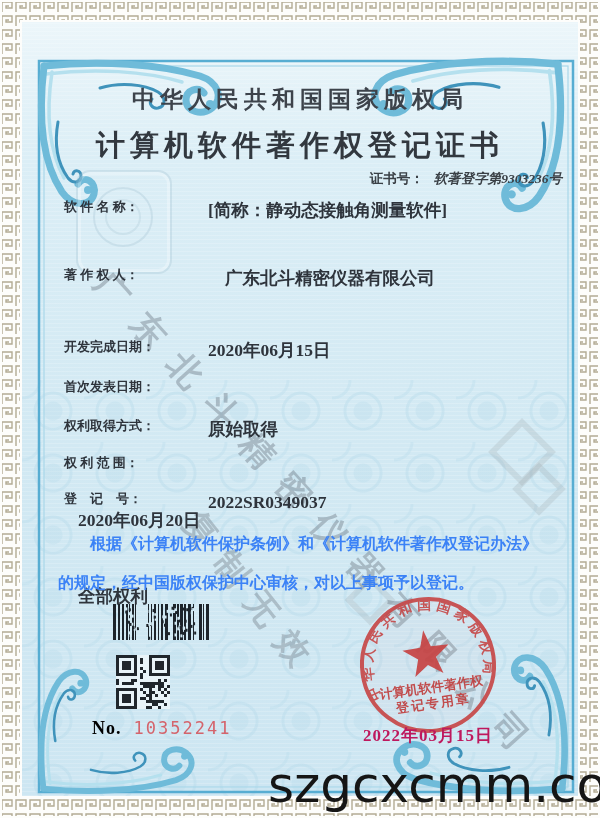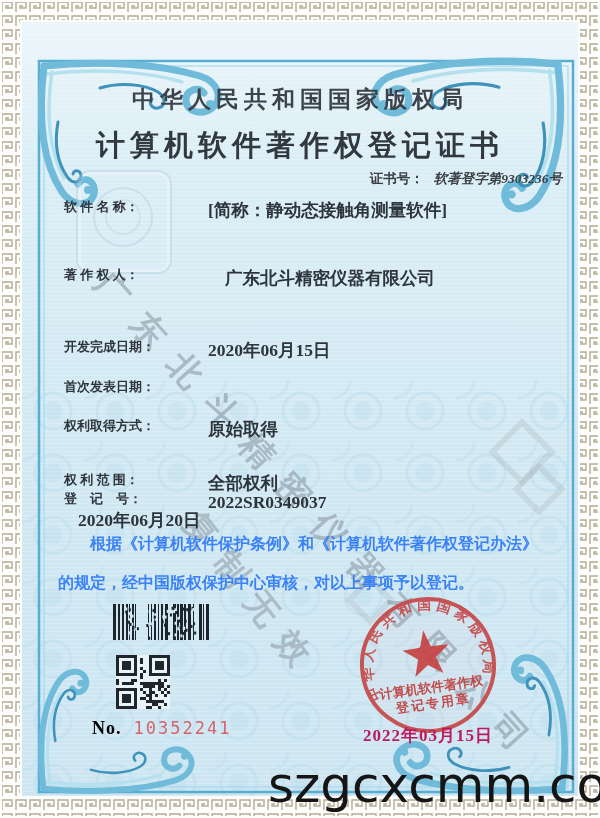--- a/index.html
+++ b/index.html
@@ -137,21 +137,21 @@
     <span class="fvalue">2020年06月15日</span>
   </div>
   <div class="row" style="top:378px;flex-direction:column;">
     <span class="flabel">首次发表日期：</span>
     <span class="fvalue">2020年06月20日</span>
   </div>
   <div class="row" style="top:417px;">
     <span class="flabel">权利取得方式：</span>
     <span class="fvalue">原始取得</span>
   </div>
-  <div class="row" style="top:471px;">
+  <div class="row" style="top:454px;flex-direction:column;">
     <span class="flabel">权 利 范 围：</span>
     <span class="fvalue">全部权利</span>
   </div>
   <div class="row" style="top:490px;">
     <span class="flabel">登　记　号：</span>
     <span class="fvalue">2022SR0349037</span>
   </div>
 
   <div class="statement">根据《计算机软件保护条例》和《计算机软件著作权登记办法》的规定，经中国版权保护中心审核，对以上事项予以登记。</div>
 

